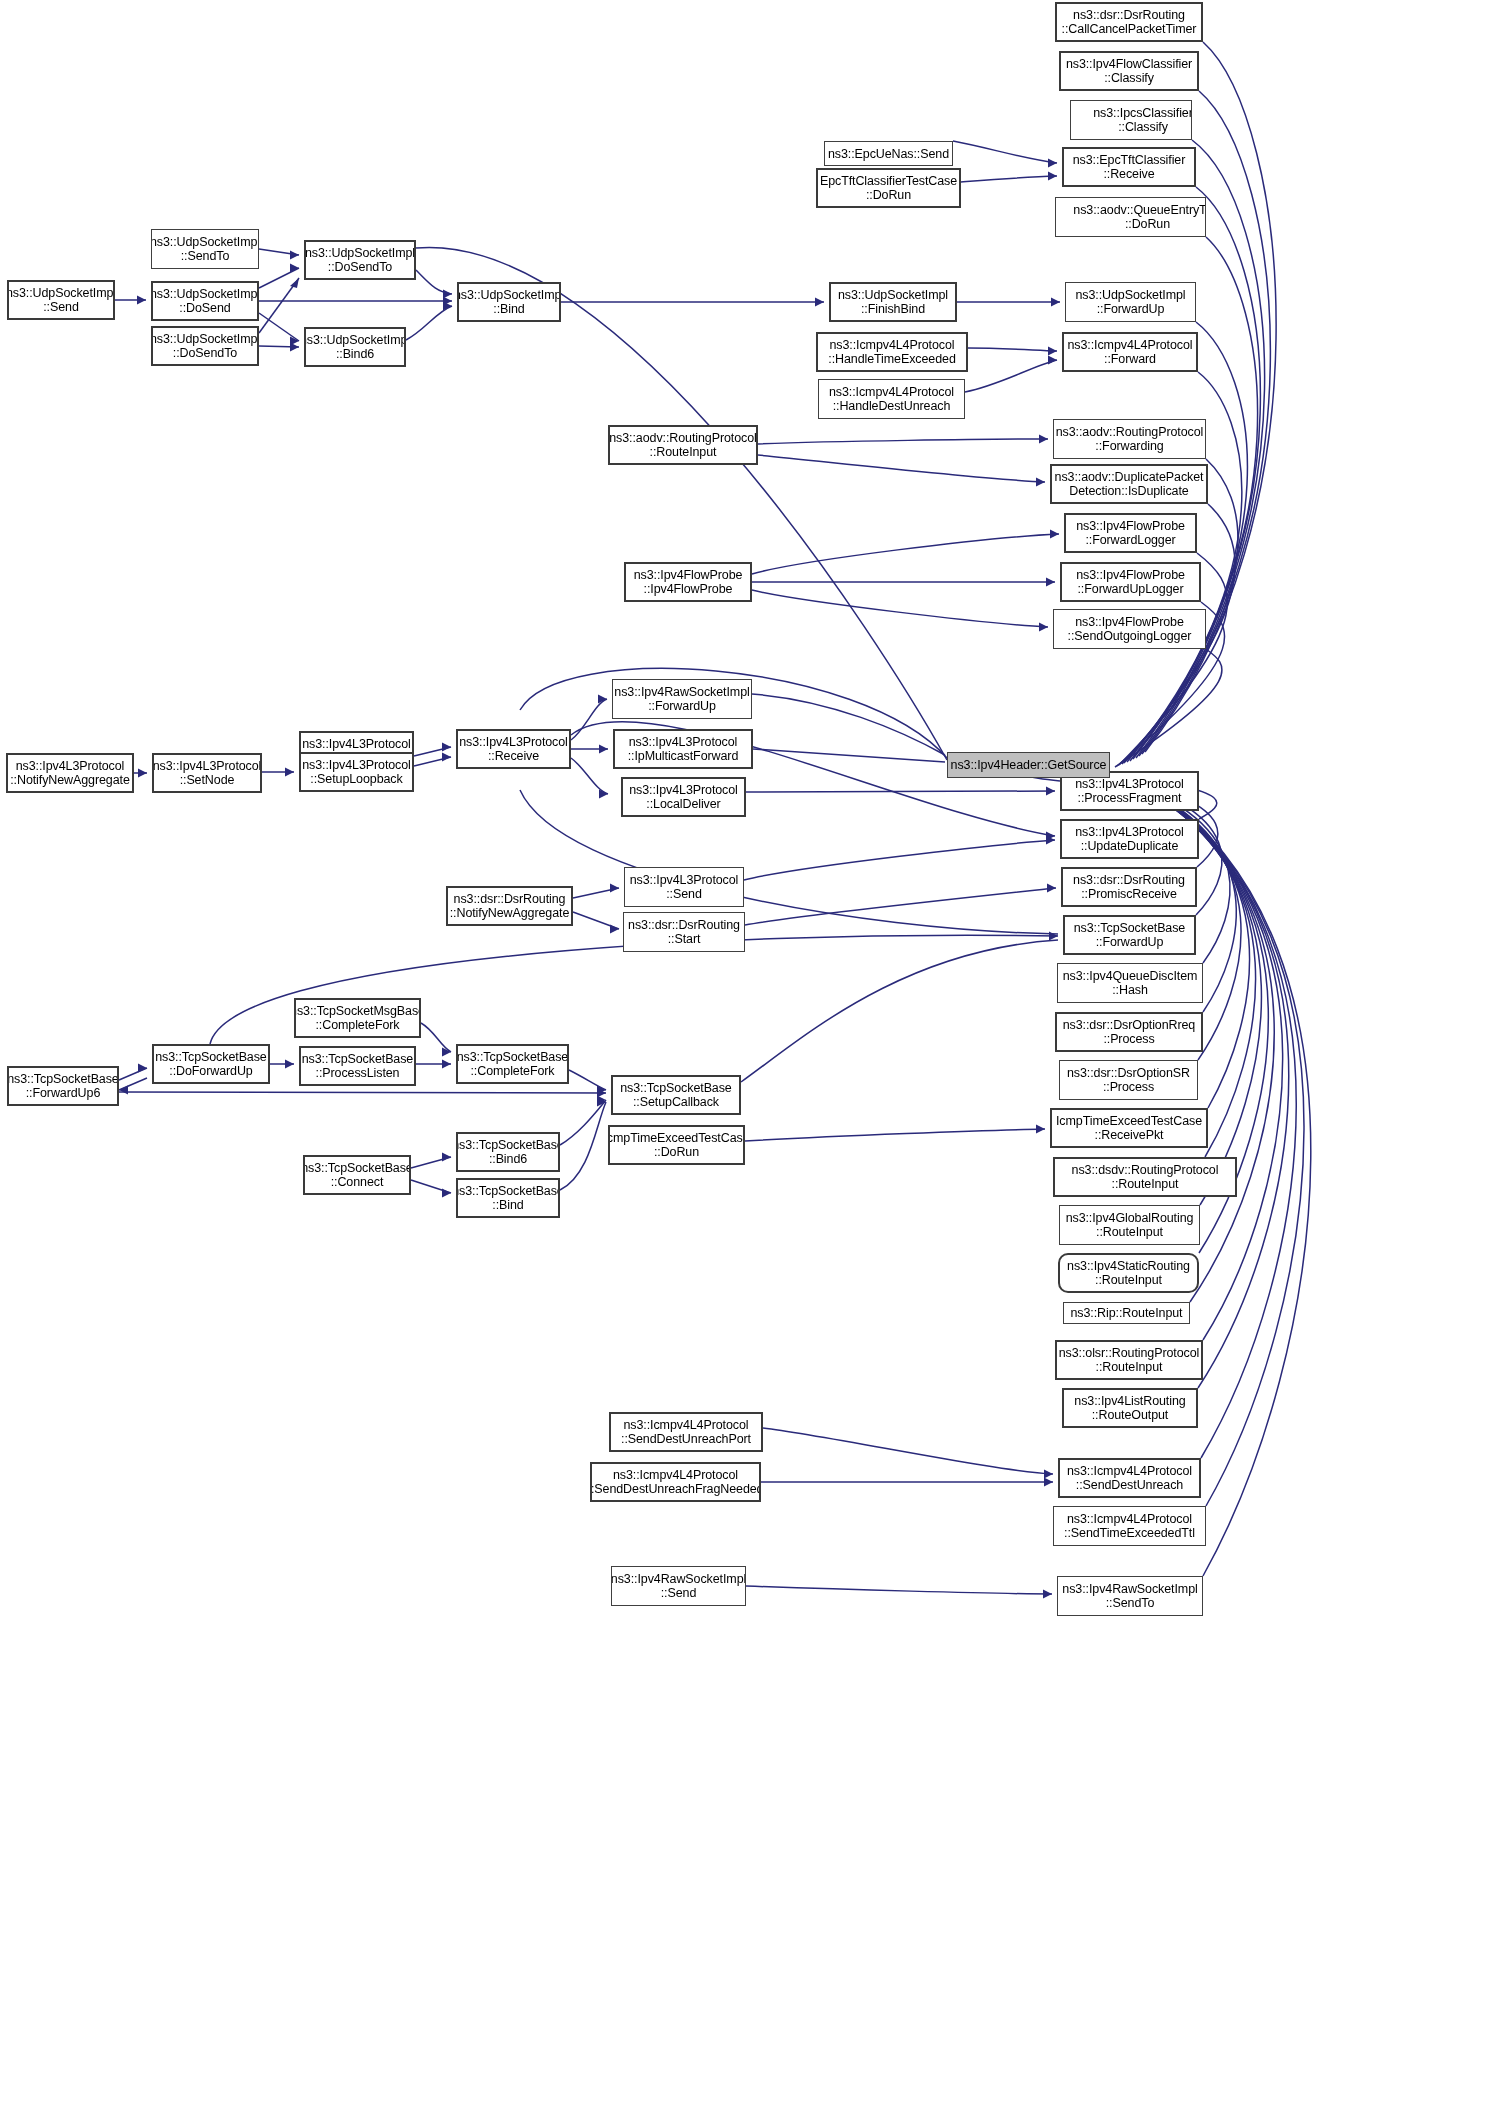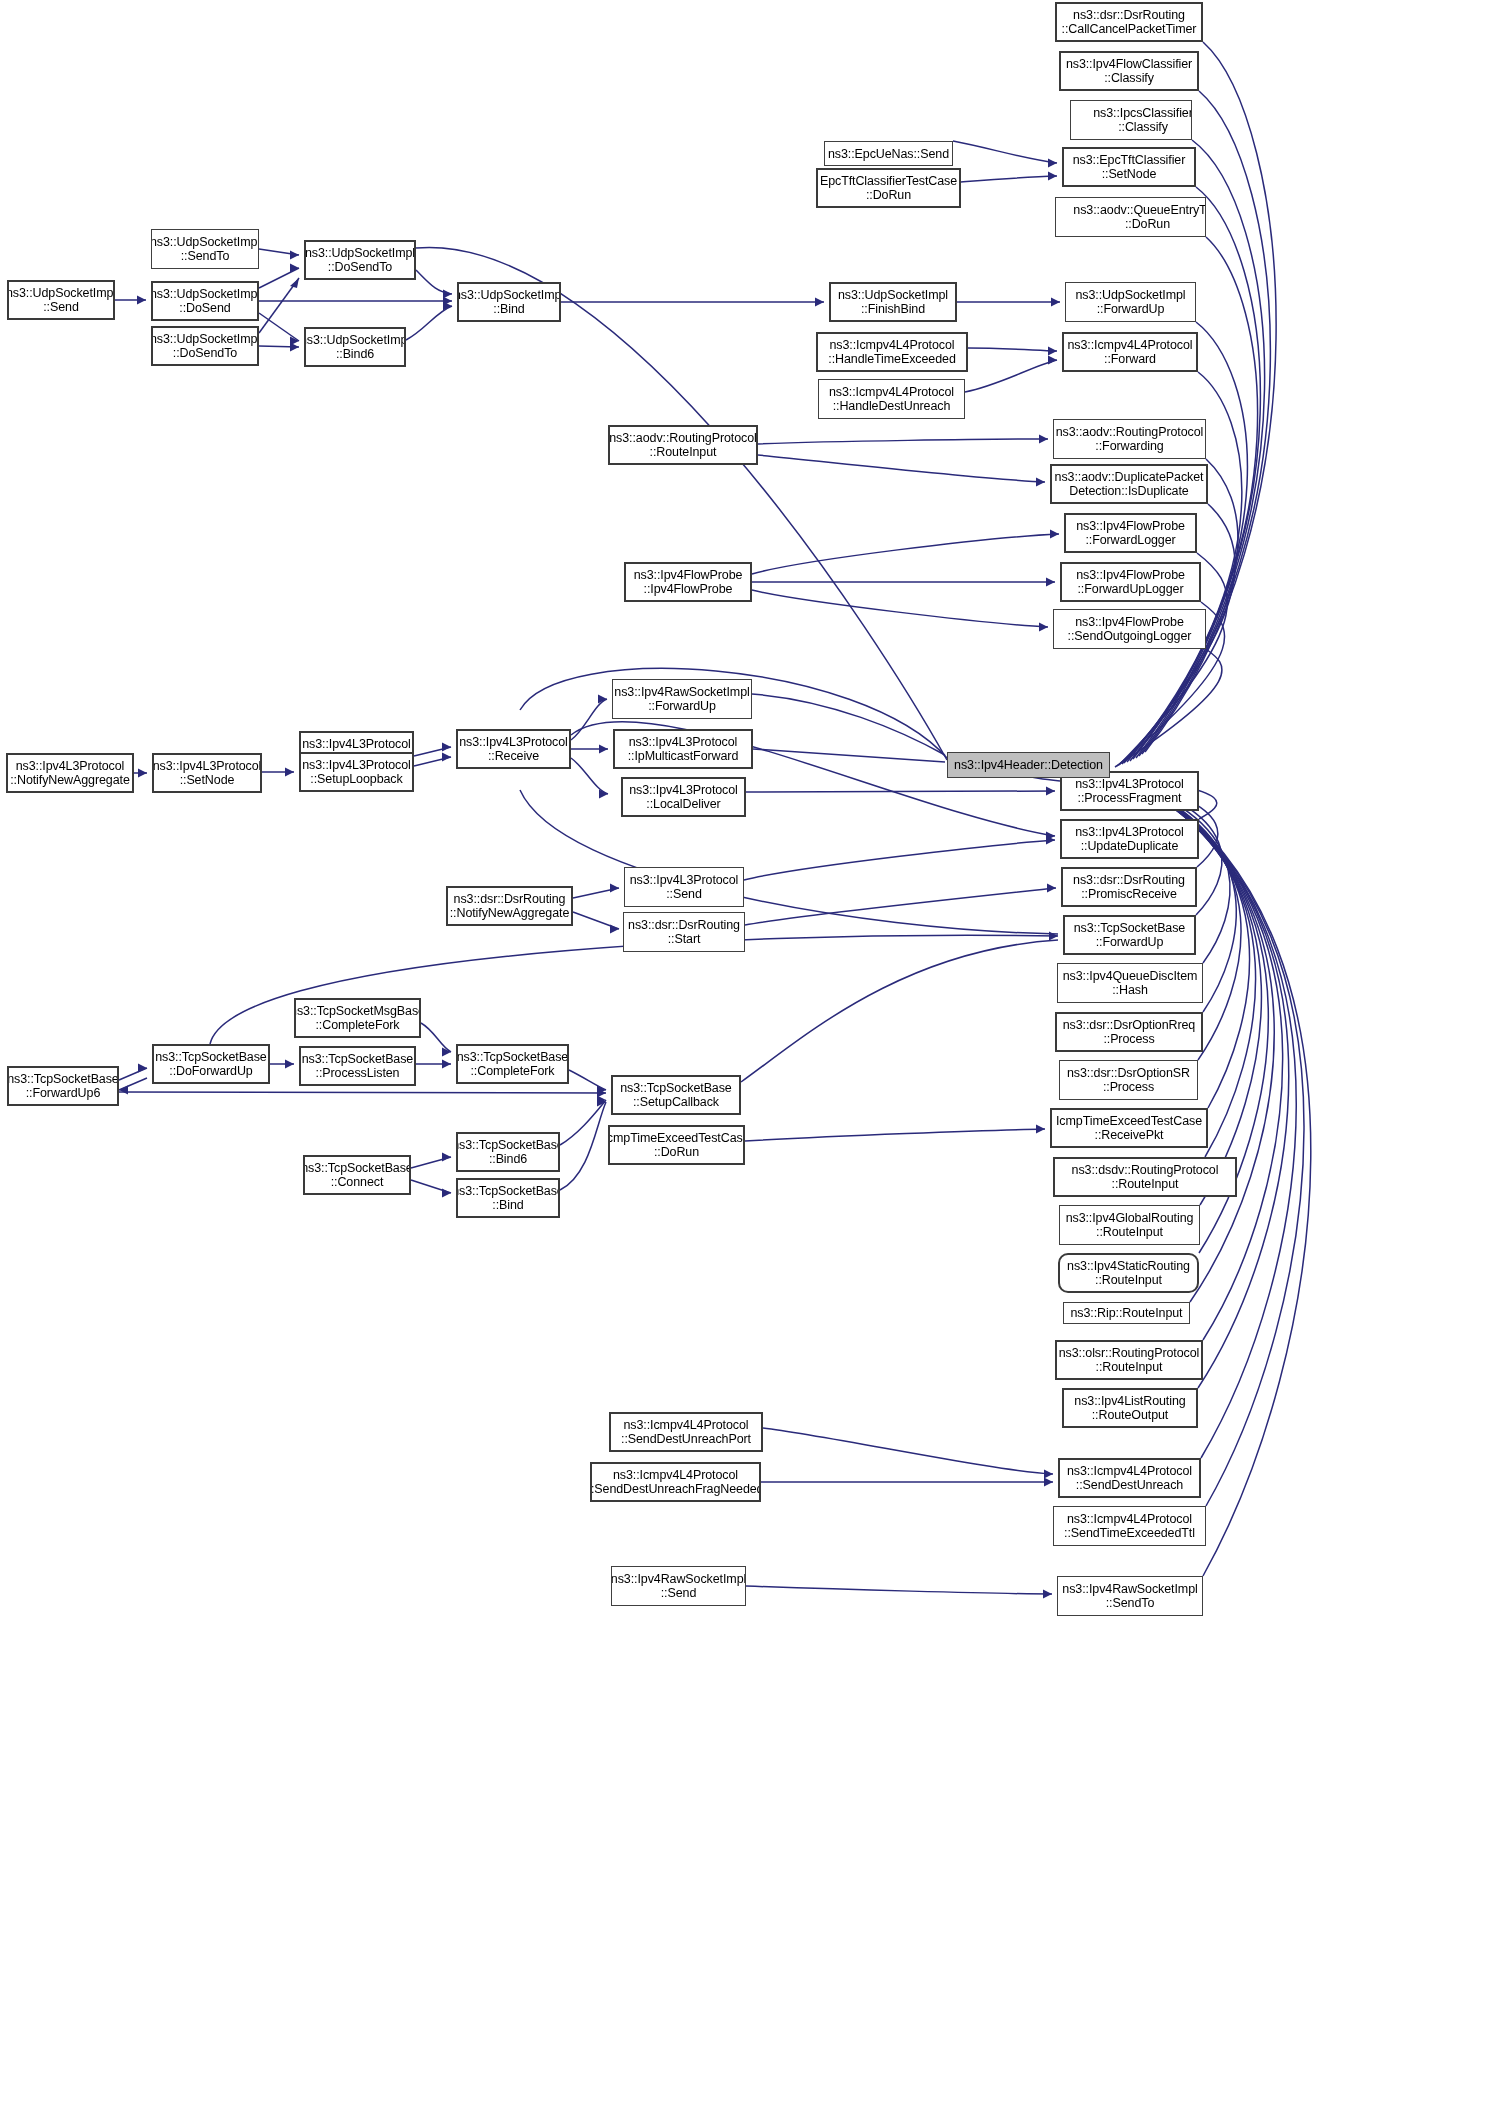--- a/index.html
+++ b/index.html
@@ -159,21 +159,21 @@
       <polygon points="1043,1589.5 1043,1598.5 1052,1594"></polygon>
     </svg>
   <div id="node-layer">
       <div class="node thick" style="left: 1055px; top: 2px; width: 148px; height: 40px;">ns3::dsr::DsrRouting
 ::CallCancelPacketTimer</div>
       <div class="node thick" style="left: 1059px; top: 51px; width: 140px; height: 40px;">ns3::Ipv4FlowClassifier
 ::Classify</div>
       <div class="node" style="left: 1070px; top: 100px; width: 122px; height: 40px; padding-left: 26px;">ns3::IpcsClassifier
 ::Classify</div>
       <div class="node thick" style="left: 1062px; top: 147px; width: 134px; height: 40px;">ns3::EpcTftClassifier
-::SetNode</div>
+::Receive</div>
       <div class="node" style="left: 1055px; top: 197px; width: 151px; height: 40px; padding-left: 36px;">ns3::aodv::QueueEntryTest
 ::DoRun</div>
       <div class="node" style="left: 1065px; top: 282px; width: 131px; height: 40px;">ns3::UdpSocketImpl
 ::ForwardUp</div>
       <div class="node thick" style="left: 1062px; top: 332px; width: 136px; height: 40px;">ns3::Icmpv4L4Protocol
 ::Forward</div>
       <div class="node" style="left: 1053px; top: 419px; width: 153px; height: 40px;">ns3::aodv::RoutingProtocol
 ::Forwarding</div>
       <div class="node thick" style="left: 1050px; top: 464px; width: 158px; height: 40px;">ns3::aodv::DuplicatePacket
 Detection::IsDuplicate</div>
@@ -284,15 +284,15 @@
       <div class="node thick" style="left: 456px; top: 1044px; width: 113px; height: 40px;">ns3::TcpSocketBase
 ::CompleteFork</div>
       <div class="node thick" style="left: 7px; top: 1066px; width: 112px; height: 40px;">ns3::TcpSocketBase
 ::ForwardUp6</div>
       <div class="node thick" style="left: 456px; top: 1132px; width: 104px; height: 40px;">ns3::TcpSocketBase
 ::Bind6</div>
       <div class="node thick" style="left: 303px; top: 1155px; width: 108px; height: 40px;">ns3::TcpSocketBase
 ::Connect</div>
       <div class="node thick" style="left: 456px; top: 1178px; width: 104px; height: 40px;">ns3::TcpSocketBase
 ::Bind</div>
-      <div class="node target" style="left: 947px; top: 752px; width: 163px; height: 26px;">ns3::Ipv4Header::Detection</div>
+      <div class="node target" style="left: 947px; top: 752px; width: 163px; height: 26px;">ns3::Ipv4Header::GetSource</div>
     </div>
 </div>
 
 </body></html>

